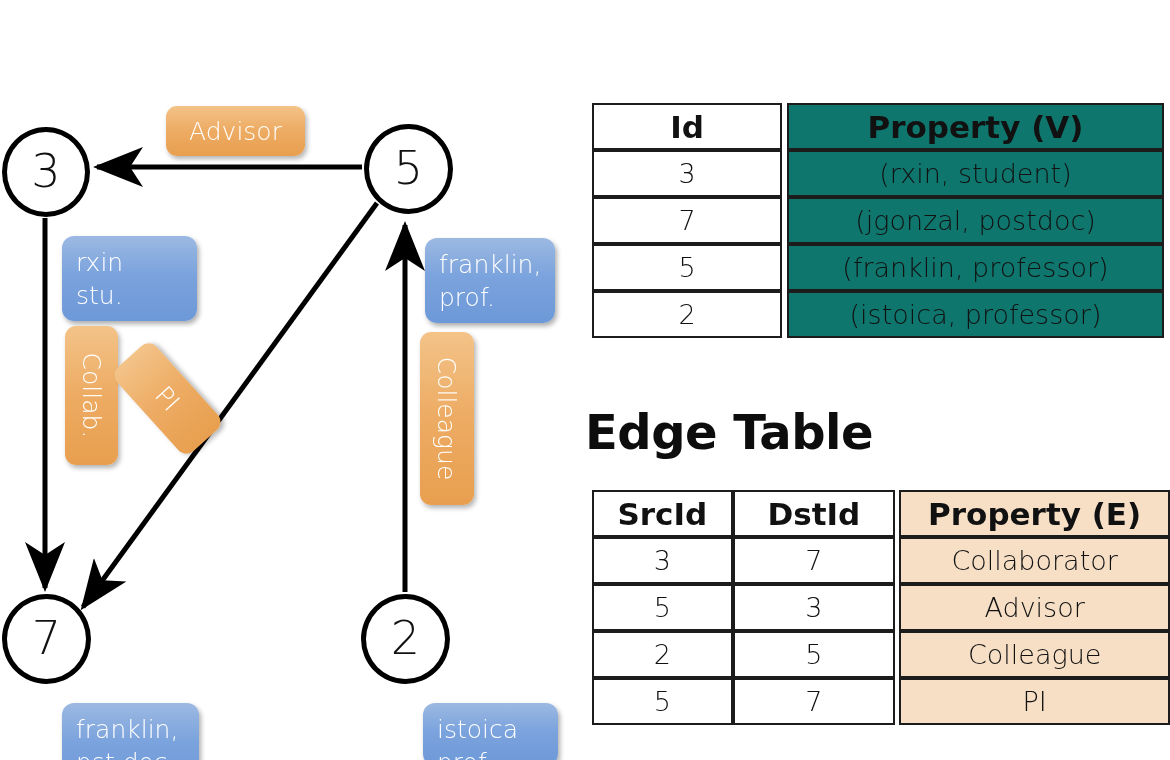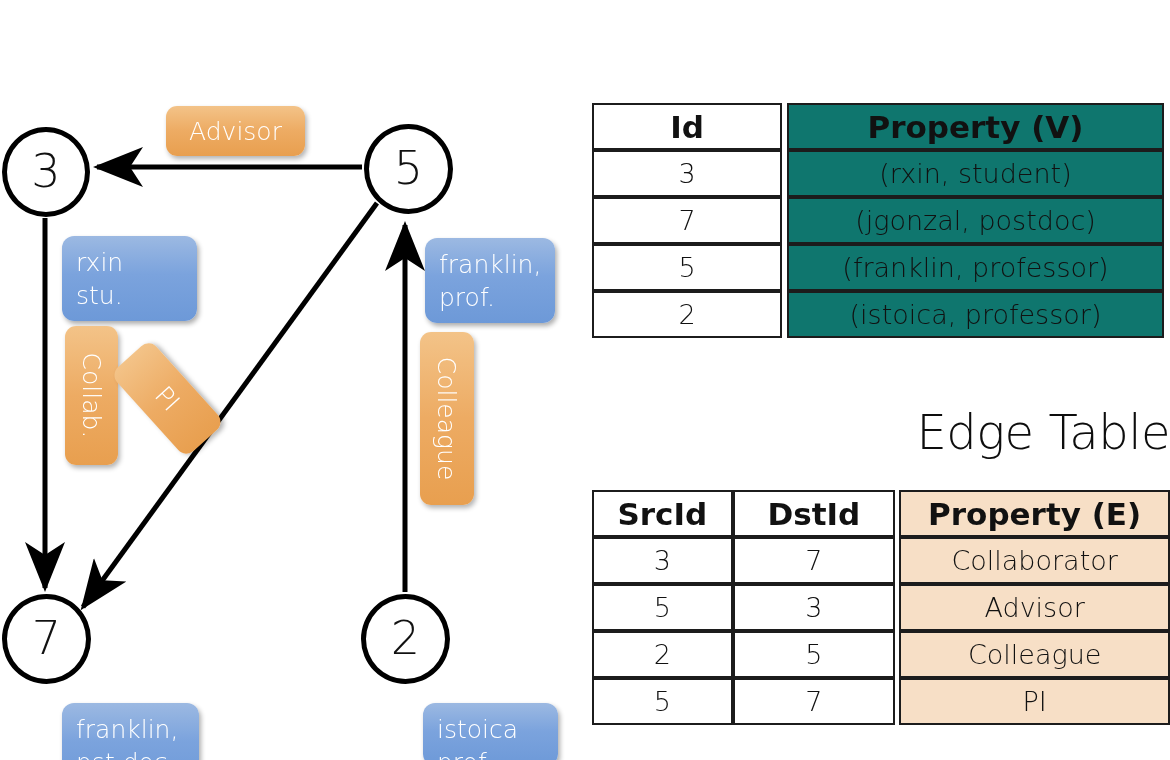--- a/index.html
+++ b/index.html
@@ -16,21 +16,21 @@
   .title{
     position:absolute;
     font-family:"DejaVu Sans", sans-serif;
     font-weight:300;
     color:#0d0d0d;
     white-space:nowrap;
     letter-spacing:-0.5px;
   }
   #title-property-graph{left:0;top:14px;width:585px;text-align:center;font-size:52px;}
   #title-vertex-table{left:585px;top:10px;width:585px;text-align:center;font-size:48px;}
-  #title-edge-table{left:585px;top:404px;width:585px;text-align:right;font-size:48px;}
+  #title-edge-table{left:585px;top:404px;width:585px;text-align:left;font-size:48px;font-weight:bold;}
 
   
   #graph-svg{position:absolute;left:0;top:0;width:585px;height:760px;}
 
   
   .node{
     position:absolute;
     border:5px solid #000;
     border-radius:50%;
     background:#fff;

